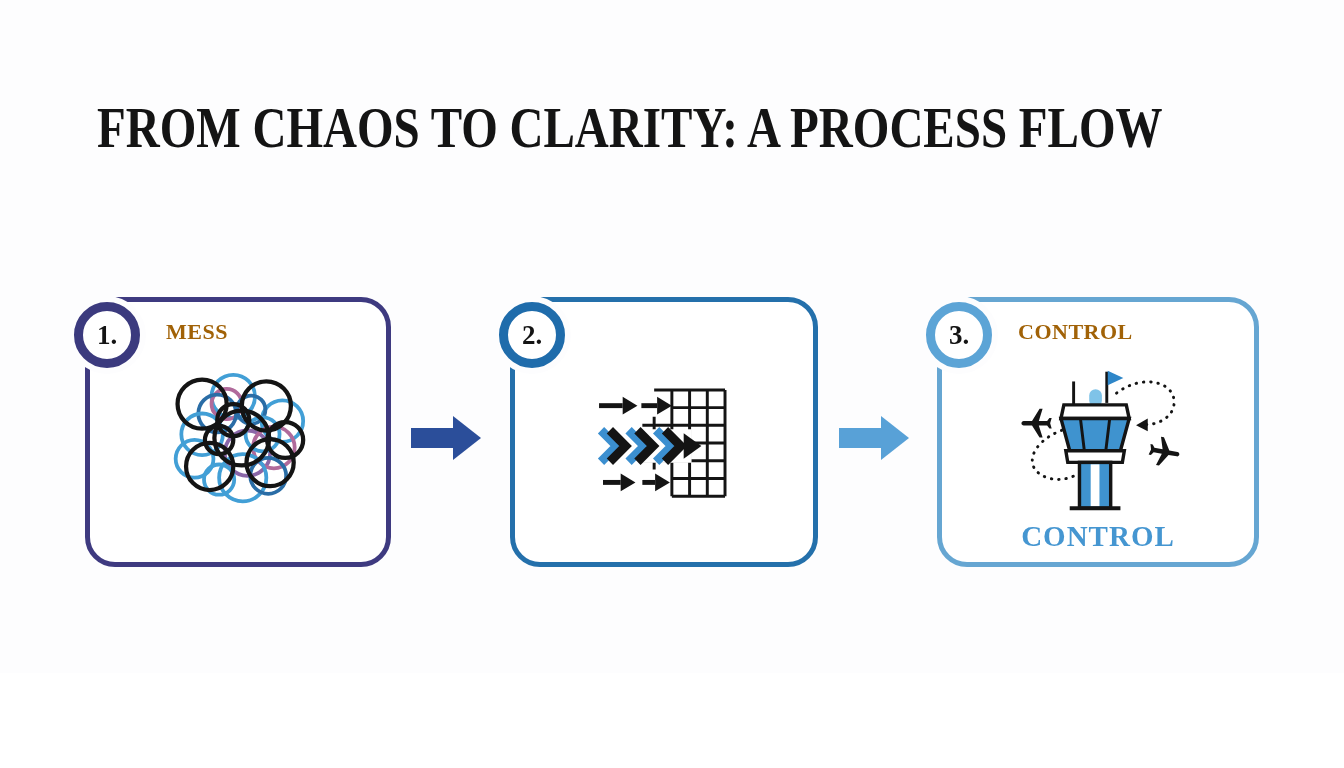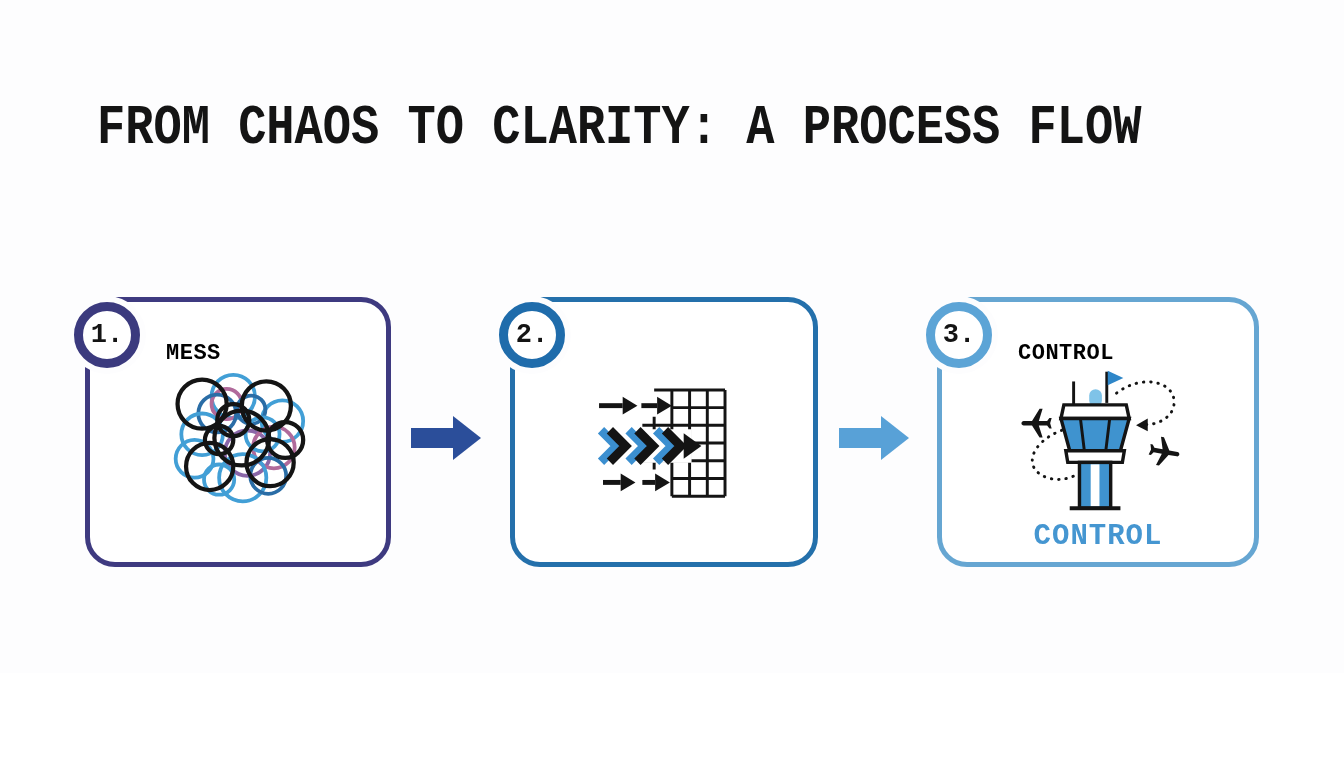--- a/index.html
+++ b/index.html
@@ -1,20 +1,20 @@
 <!DOCTYPE html>
 <html><head>
 <meta charset="utf-8">
 <style>
   * { margin:0; padding:0; box-sizing:border-box; }
   html,body { background:#ffffff; }
   .canvas {
     position:relative; width:1344px; height:673px; overflow:hidden;
     background:#fdfdfe;
-    font-family:Liberation Mono, monospace;
+    font-family:Liberation Serif, serif;
     text-align:right;
   }
   .title {
     position:absolute; left:97px; top:100px; line-height:56px;
     font-size:56px; font-weight:bold; color:#141414; white-space:nowrap;
     letter-spacing:0px; transform:scaleX(0.84); transform-origin:left center;
   }
   .card {
     position:absolute; top:297px; height:270px; background:#ffffff;
     border:5px solid #000; border-radius:30px;
@@ -26,22 +26,22 @@
     position:absolute; left:-16px; top:0px; width:66px; height:66px;
     border-radius:50%; background:#ffffff; border:9px solid #000;
     box-shadow:0 0 0 6px #fdfdfe;
     display:flex; align-items:center; justify-content:center;
     font-size:27px; font-weight:bold; color:#141414;
   }
   .card-1 .badge { border-color:#3b3a7e; }
   .card-2 .badge { border-color:#1f6cab; }
   .card-3 .badge { border-color:#5ca4d6; }
   .card-label {
-    position:absolute; left:76px; top:39px;
-    font-size:22px; font-weight:bold; letter-spacing:0.5px; color:#000000;
+    position:absolute; left:76px; top:17px;
+    font-size:22px; font-weight:bold; letter-spacing:0.5px; color:#a16207;
   }
   .icon-wrap {
     position:absolute; left:0; right:0; display:flex; flex-direction:column;
     align-items:center;
   }
   .card-1 .icon-wrap { top:66px; }
   .card-2 .icon-wrap { top:82px; }
   .card-3 .icon-wrap { top:58px; }
   .icon-caption {
     margin-top:2px; font-size:29px; font-weight:bold;

